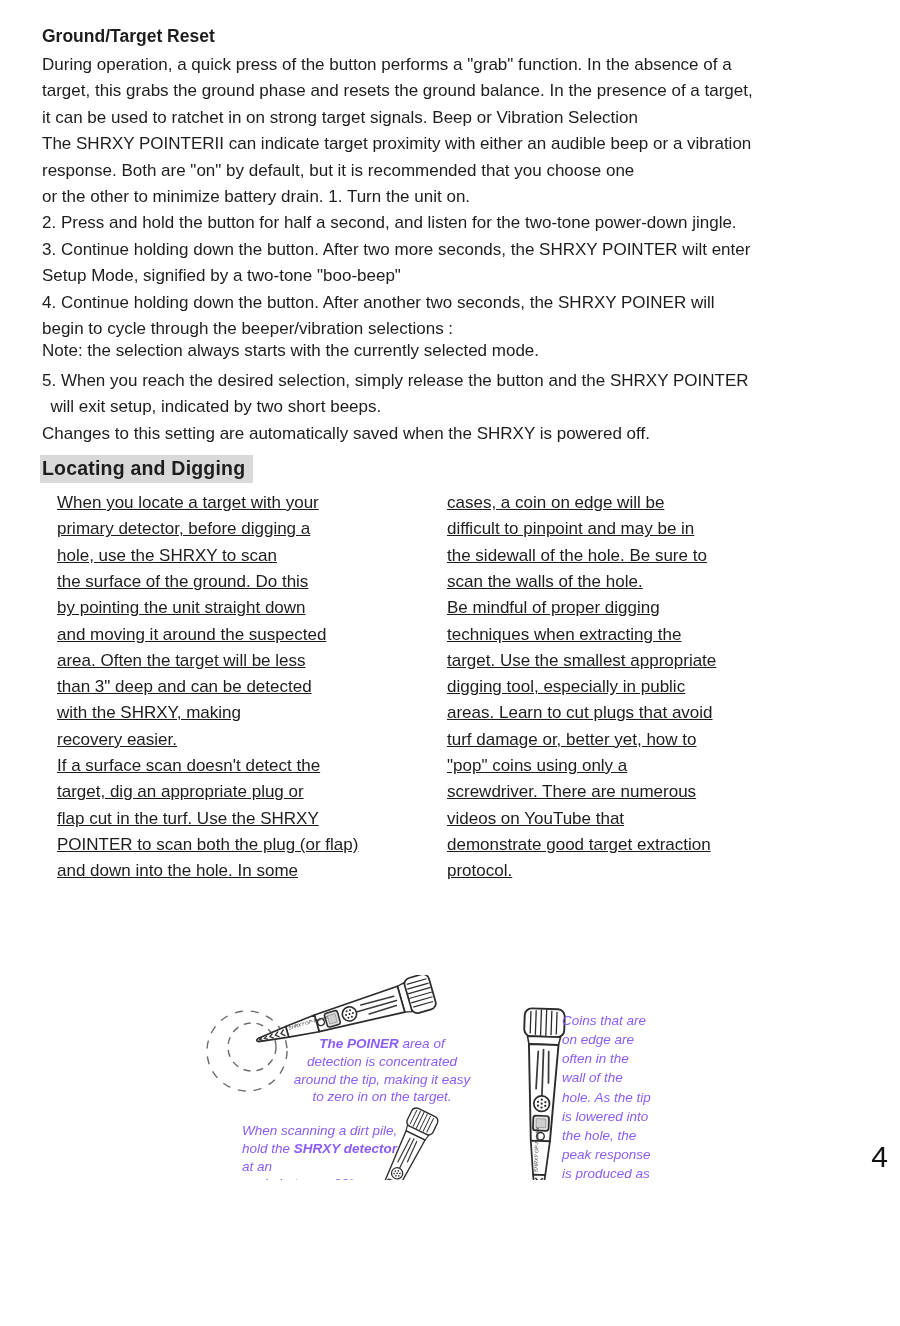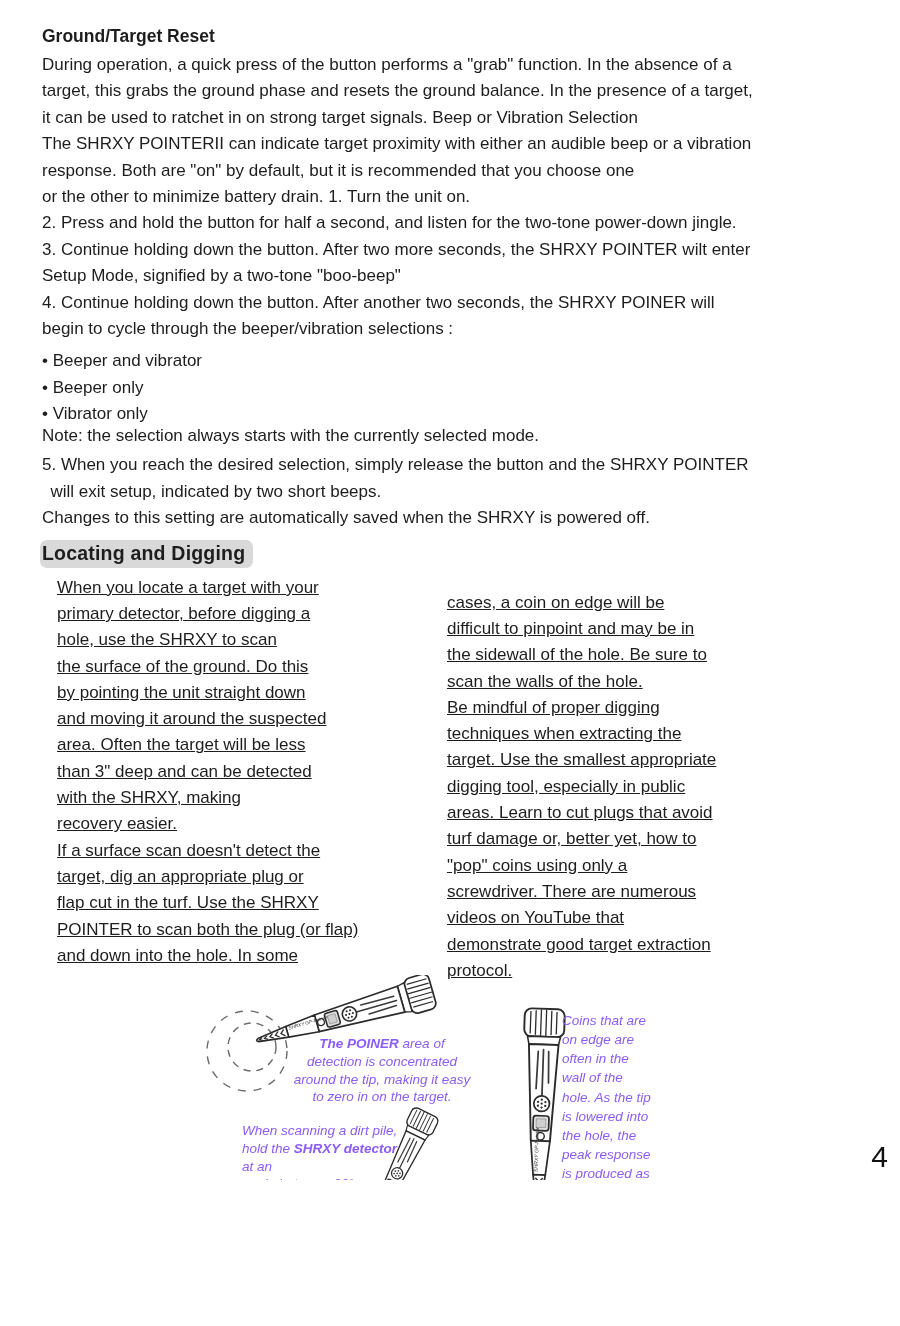--- a/index.html
+++ b/index.html
@@ -7,25 +7,25 @@
         font-family:"Liberation Sans",sans-serif;color:#1d1d1d;overflow:hidden;}
   .content{position:absolute;left:42px;top:26px;width:828px;}
   .sec-title{font-size:17.5px;font-weight:bold;margin:0 0 5px 0;}
   .para{font-size:17px;line-height:26.4px;white-space:pre-line;margin:0;}
   .bullets{list-style:none;margin:6px 0 0 0;padding:0;font-size:17px;line-height:26.2px;}
   .bullets li::before{content:"\2022\00a0 ";}
   .note{margin-top:-4px;}
   .step5{margin-top:3px;}
   .saved{margin-top:0px;}
   .hl-title{display:inline-block;margin:8px 0 0 -2px;padding:2px 8px 3px 2px;
-            background:#d9d9d9;font-size:19.5px;font-weight:bold;letter-spacing:.2px;border-radius:7px;}
+            background:#d9d9d9;font-size:19.5px;font-weight:bold;letter-spacing:.2px;}
   .columns{display:flex;margin-top:7px;}
   .col{font-size:17px;line-height:26.3px;white-space:pre-line;text-decoration:underline;}
   .col-left{width:390px;padding-left:15px;box-sizing:border-box;}
-  .col-right{padding-left:15px;width:400px;box-sizing:border-box;margin-top:15px;}
+  .col-right{padding-left:15px;width:400px;box-sizing:border-box;}
   .figure{position:absolute;left:0;top:975px;width:900px;height:351px;}
   .figure svg{position:absolute;left:205px;top:0;}
   .cap{position:absolute;font-style:italic;font-size:13.5px;line-height:1.32;
        color:#8b5cf6;white-space:pre-line;}
   .cap b{font-weight:bold;}
   .cap-tip{left:293px;top:60px;width:178px;text-align:center;}
   .cap-dirt{left:242px;top:147px;width:170px;}
   .cap-hole{left:562px;top:36px;width:108px;line-height:1.42;}
   .page-num{position:absolute;right:12px;bottom:6px;font-size:30px;color:#111;}
 </style>
@@ -42,25 +42,20 @@
 it can be used to ratchet in on strong target signals. Beep or Vibration Selection
 The SHRXY POINTERII can indicate target proximity with either an audible beep or a vibration
 response. Both are "on" by default, but it is recommended that you choose one
 or the other to minimize battery drain. 1. Turn the unit on.
 2. Press and hold the button for half a second, and listen for the two-tone power-down jingle.
 3. Continue holding down the button. After two more seconds, the SHRXY POINTER wilt enter
 Setup Mode, signified by a two-tone "boo-beep"
 4. Continue holding down the button. After another two seconds, the SHRXY POINER will
 begin to cycle through the beeper/vibration selections :</p>
 
-    <ul class="bullets">
-      <li><span>Beeper and vibrator</span></li>
-      <li><span>Beeper only</span></li>
-      <li><span>Vibrator only</span></li>
-    </ul>
 
     <p class="para note">Note: the selection always starts with the currently selected mode.</p>
 
     <p class="para step5">5. When you reach the desired selection, simply release the button and the SHRXY POINTER
  will exit setup, indicated by two short beeps.</p>
 
     <p class="para saved">Changes to this setting are automatically saved when the SHRXY is powered off.</p>
 
     <h2 class="hl-title">Locating and Digging</h2>
 

